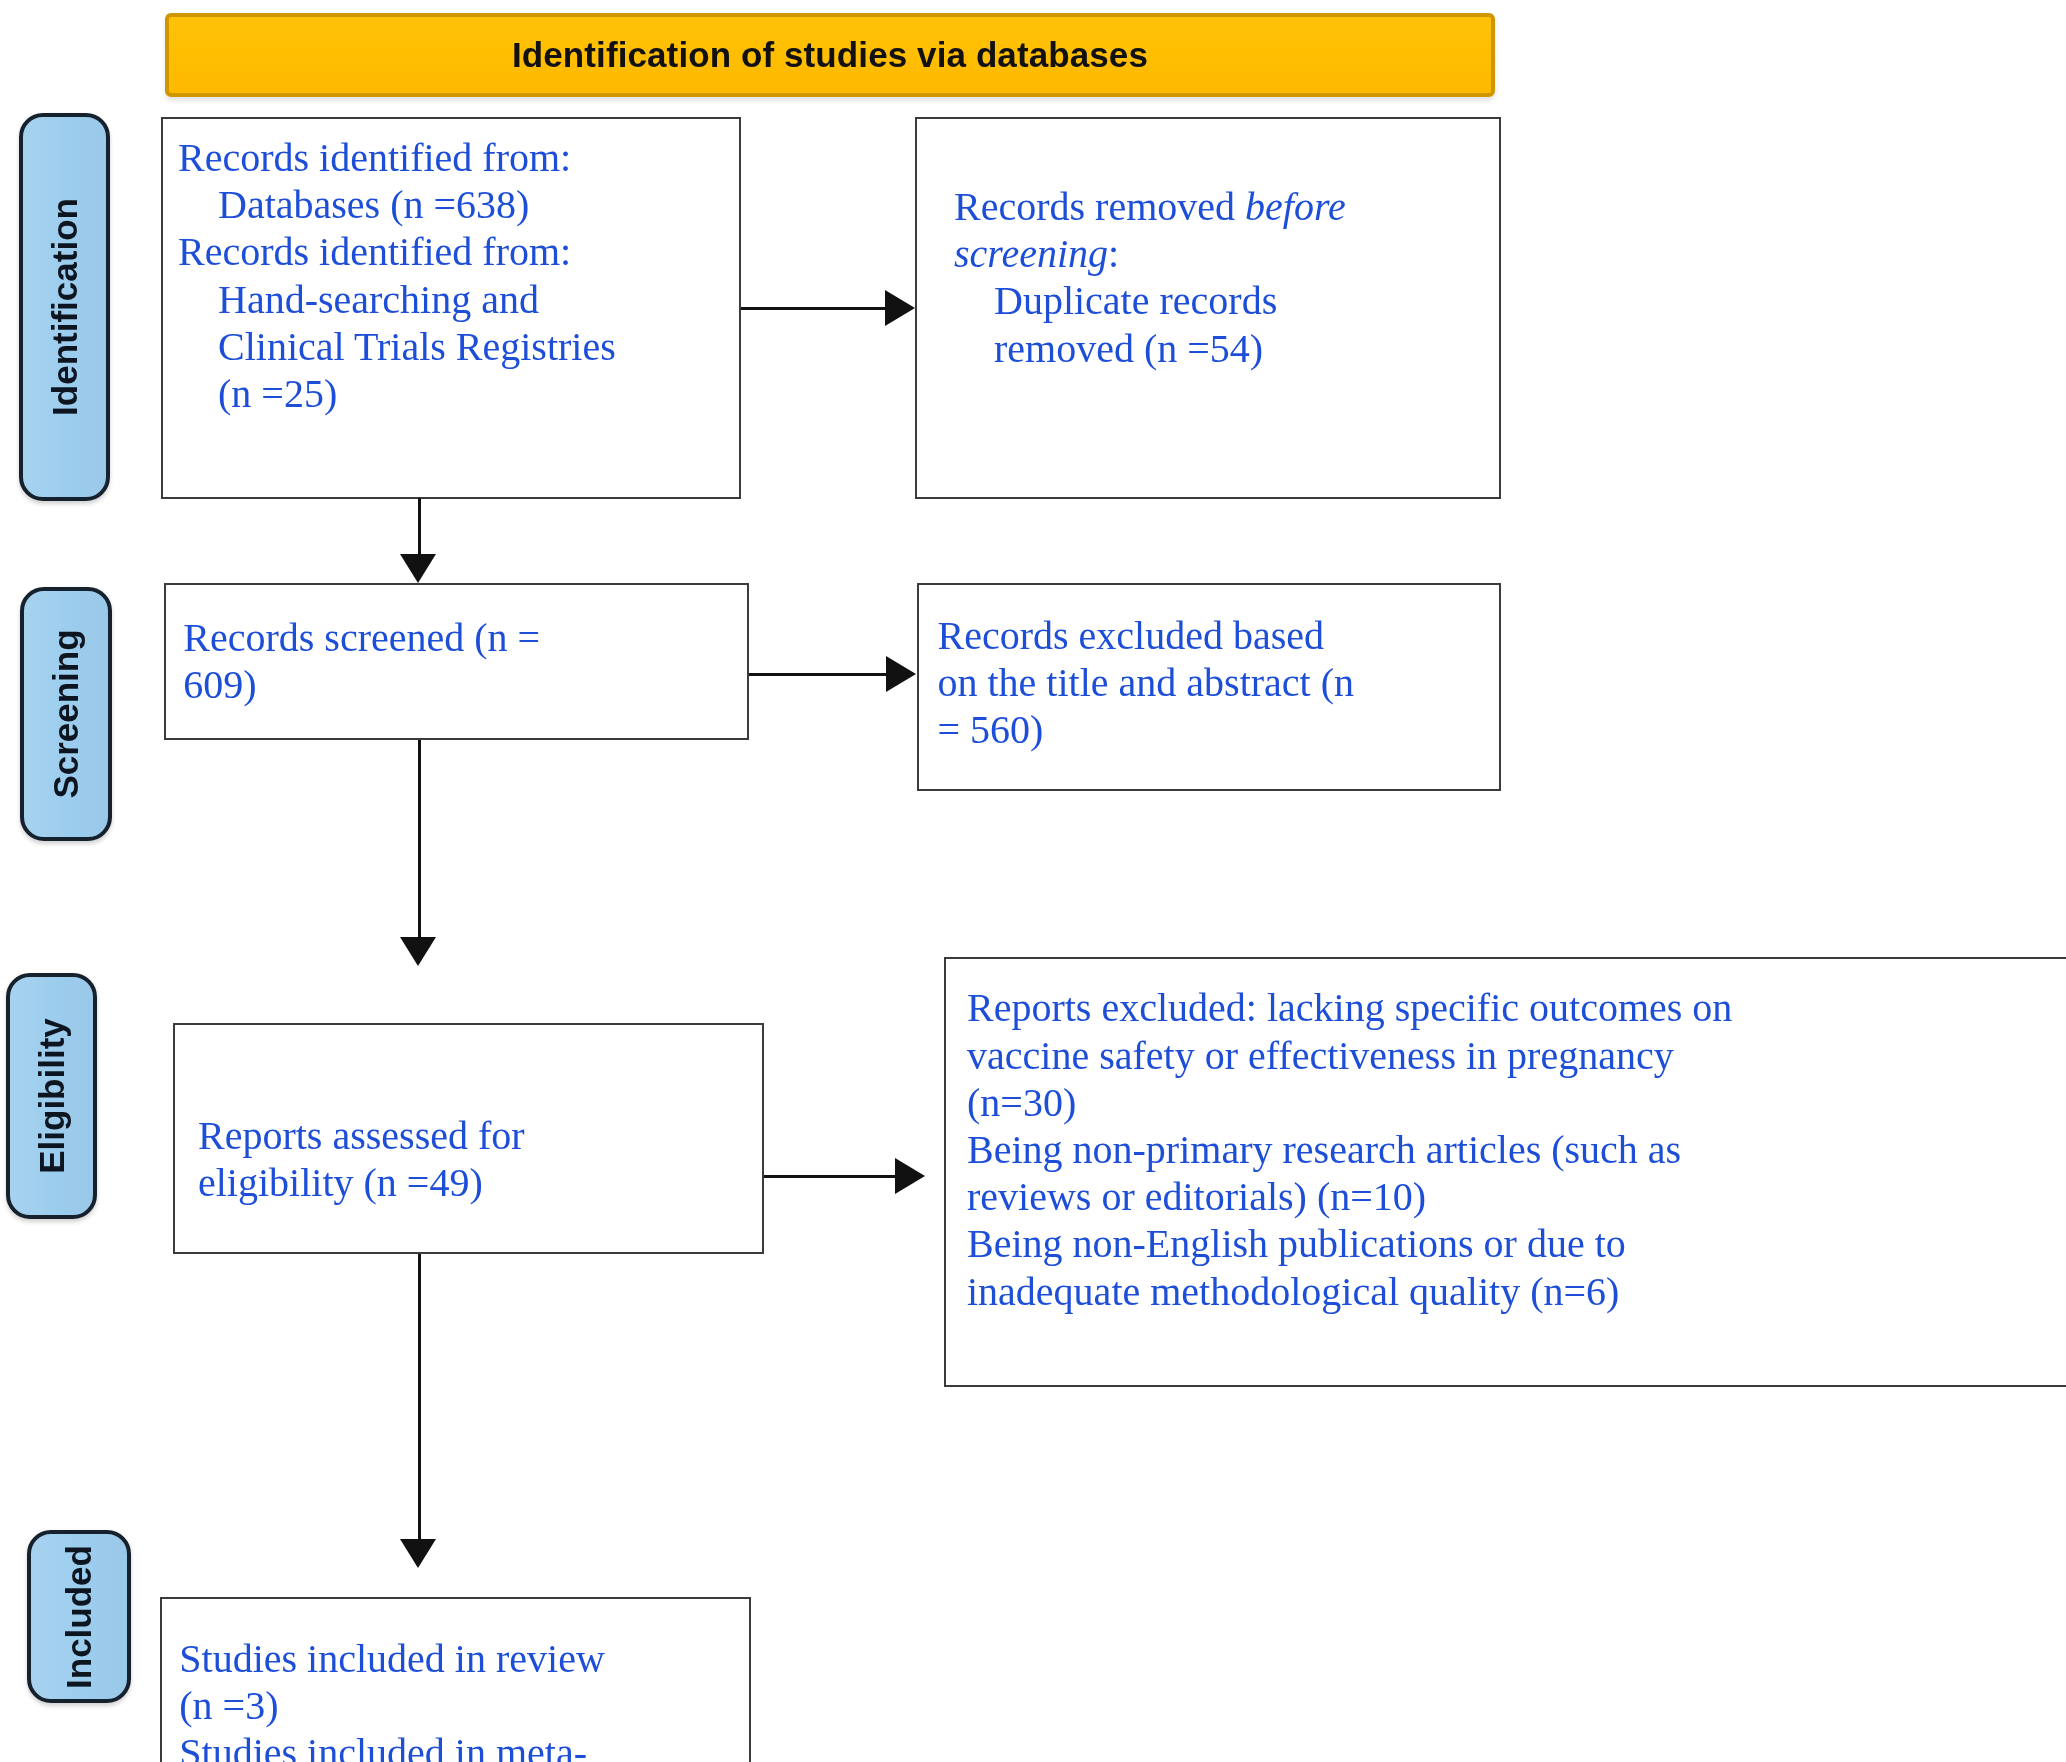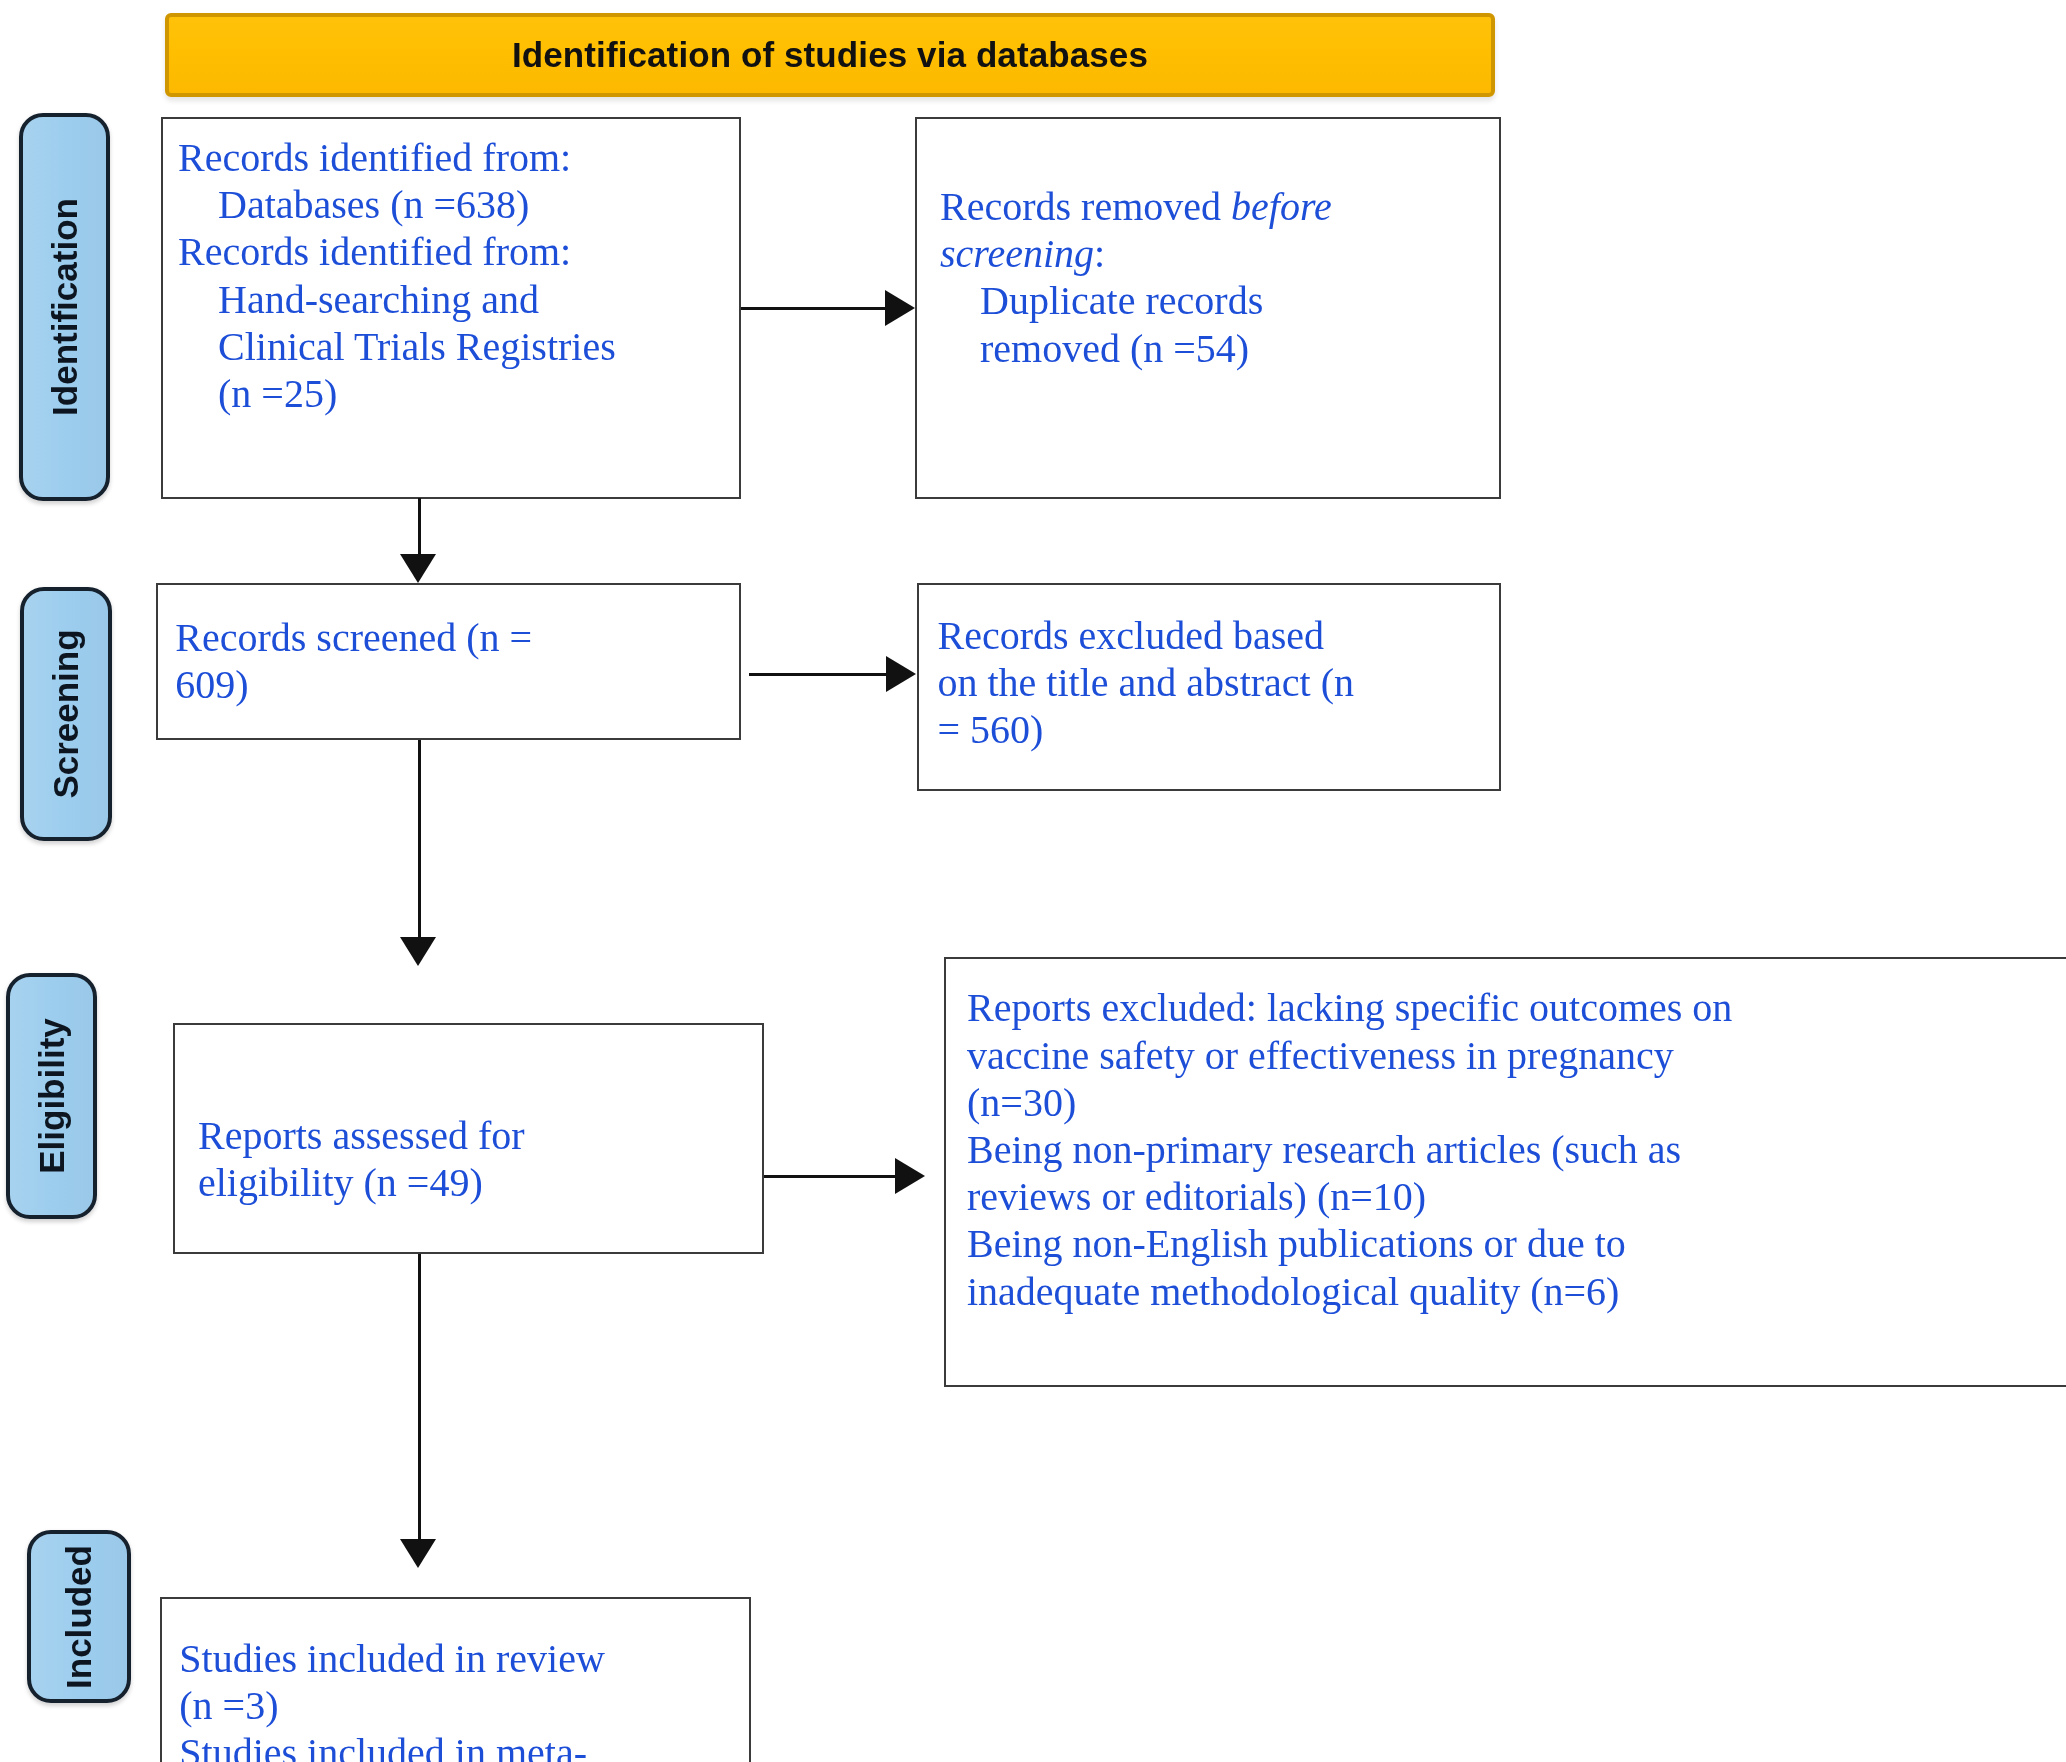--- a/index.html
+++ b/index.html
@@ -71,21 +71,21 @@
   }
   .box-text {
     font-size: 40px;
     line-height: 1.18;
     color: #1d4ed8;
     white-space: pre-wrap;
     display: block;
     font-family: Liberation Serif, serif;
   }
   .box.pad-a  .box-text { padding: 15px 12.7px 0 15px; }
-  .box.pad-b  .box-text { padding: 64px 12.7px 0 23px; }
+  .box.pad-b  .box-text { padding: 64px 12.7px 0 23px; margin-left: 14px; }
   .box.pad-c  .box-text { padding: 29px 12.7px 0 17.3px; }
   .box.pad-d  .box-text { padding: 26.6px 12.7px 0 18.5px; }
   .box.pad-e  .box-text { padding: 87px 12.7px 0 23px; }
   .box.pad-f  .box-text { padding: 25.4px 12.7px 0 21px; }
   .box.pad-g  .box-text { padding: 36px 12.7px 0 17.3px; }
   .box-text i { font-style: italic; }
 
   
   .vline {
     position: absolute;
@@ -146,21 +146,21 @@
     (n =25)</span>
   </div>
 
   <div class="box pad-b" style="left:915px; top:117px; width:586px; height:382px;">
     <span class="box-text"><span>Records removed </span><i>before
 screening</i><span>:
     Duplicate records
     removed (n =54)</span></span>
   </div>
 
-  <div class="box pad-c" style="left:156px; top:583px; width:585px; height:157px;">
+  <div class="box pad-c" style="left:164px; top:583px; width:585px; height:157px;">
     <span class="box-text">Records screened (n =
 609)</span>
   </div>
 
   <div class="box pad-d" style="left:917px; top:583px; width:584px; height:208px;">
     <span class="box-text">Records excluded based
 on the title and abstract (n
 = 560)</span>
   </div>
 

